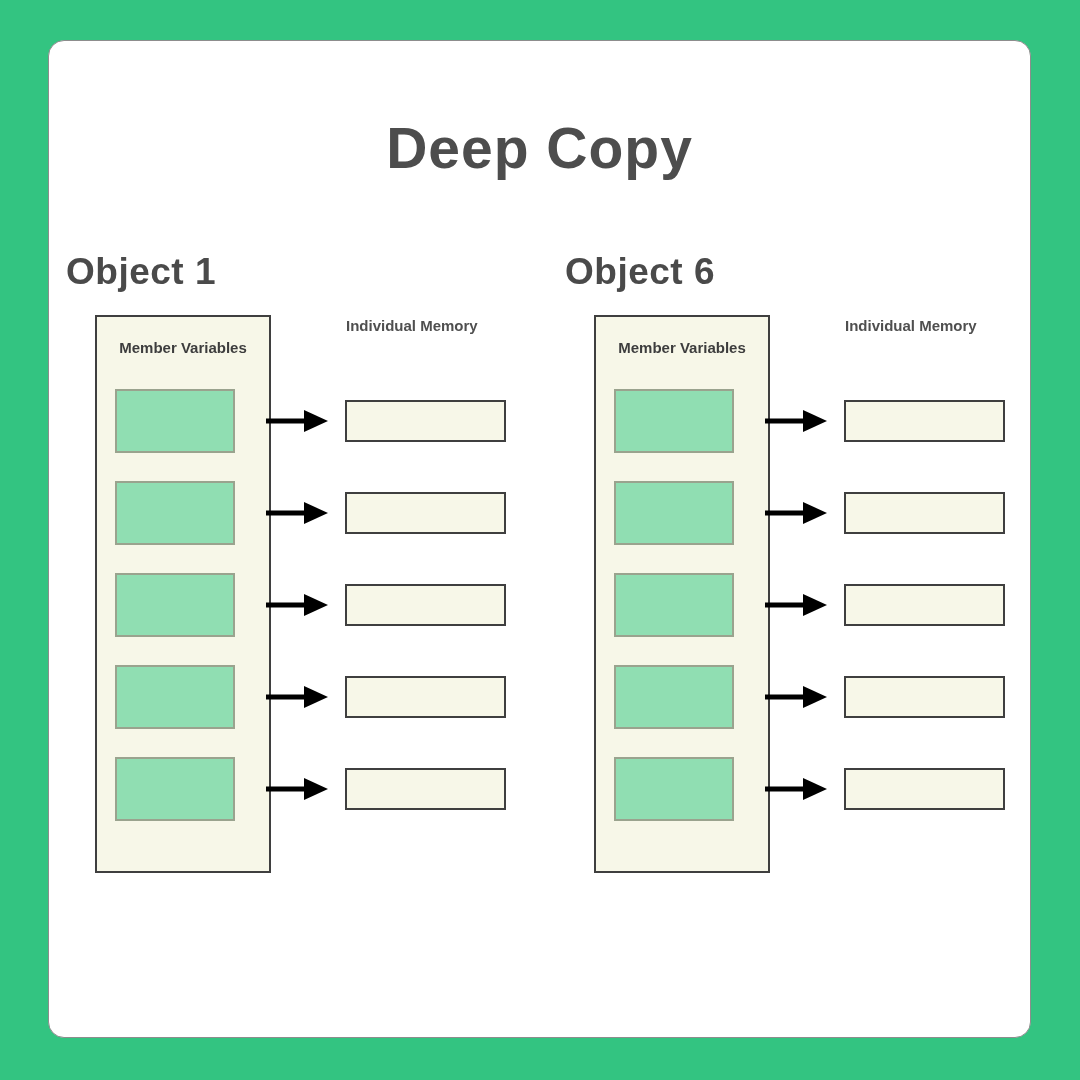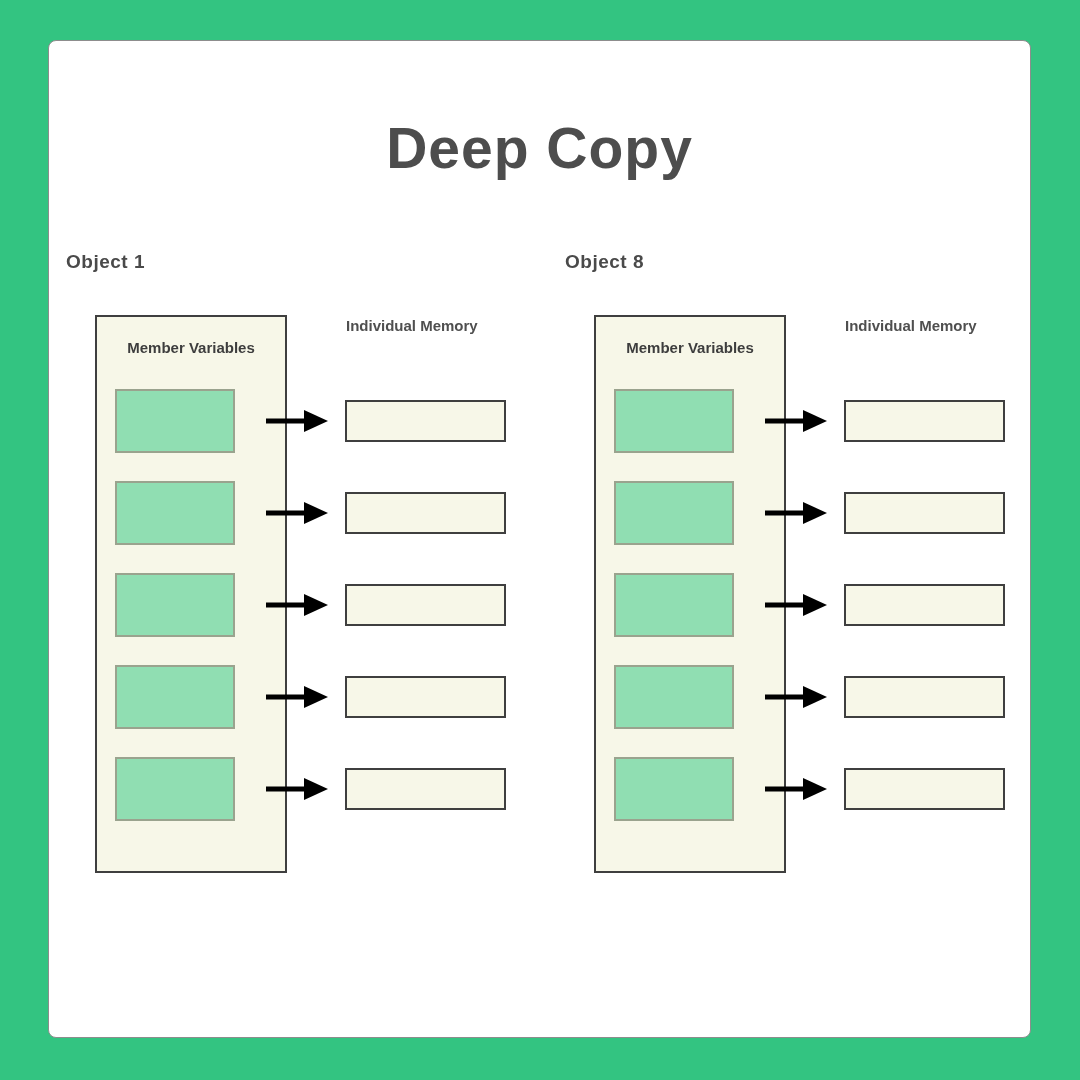--- a/index.html
+++ b/index.html
@@ -9,21 +9,21 @@
     overflow: hidden;
   }
   body { background: #33c481; position: relative; }
 
   .card {
     position: absolute;
     left: 48px; top: 40px;
     width: 983px; height: 998px;
     background: #ffffff;
     border: 1px solid #8d8d8d;
-    border-radius: 8px;
+    border-radius: 16px;
   }
 
   .page-title {
     position: absolute;
     top: 74px; left: 0;
     width: 100%;
     text-align: center;
     font-size: 57px;
     font-weight: 800;
     letter-spacing: 1px;
@@ -35,30 +35,30 @@
     top: 0;
     width: 490px;
     height: 998px;
   }
   .group.g0 { left: 0; }
   .group.g1 { left: 499px; }
 
   .object-label {
     position: absolute;
     left: 17px; top: 210px;
-    font-size: 19px;
+    font-size: 37px;
     font-weight: 700;
     letter-spacing: 0.5px;
     color: #4a4a4a;
   }
 
   .panel {
     position: absolute;
     left: 46px; top: 274px;
-    width: 192px; height: 558px;
+    width: 176px; height: 558px;
     background: #f7f7e8;
     border: 2px solid #3f3f3f;
   }
   .panel-title {
     position: absolute;
     top: 22px; left: 0;
     width: 100%;
     text-align: center;
     font-size: 15px;
     font-weight: 700;
@@ -150,21 +150,21 @@
     <div class="row" style="--r:4">
       <svg class="arrow" width="62" height="22" viewBox="0 0 62 22">
           <line x1="0" y1="11" x2="42" y2="11" stroke="#000" stroke-width="5"></line>
           <polygon points="38,0 62,11 38,22" fill="#000"></polygon>
         </svg>
       <div class="memory-box"></div>
     </div>
   </div>
 
   <div class="group g1">
-    <div class="object-label">Object 8</div>
+    <div class="object-label">Object 6</div>
 
     <div class="panel">
       <div class="panel-title">Member Variables</div>
       <div class="var-slot" style="--r:0"></div>
       <div class="var-slot" style="--r:1"></div>
       <div class="var-slot" style="--r:2"></div>
       <div class="var-slot" style="--r:3"></div>
       <div class="var-slot" style="--r:4"></div>
     </div>
 

